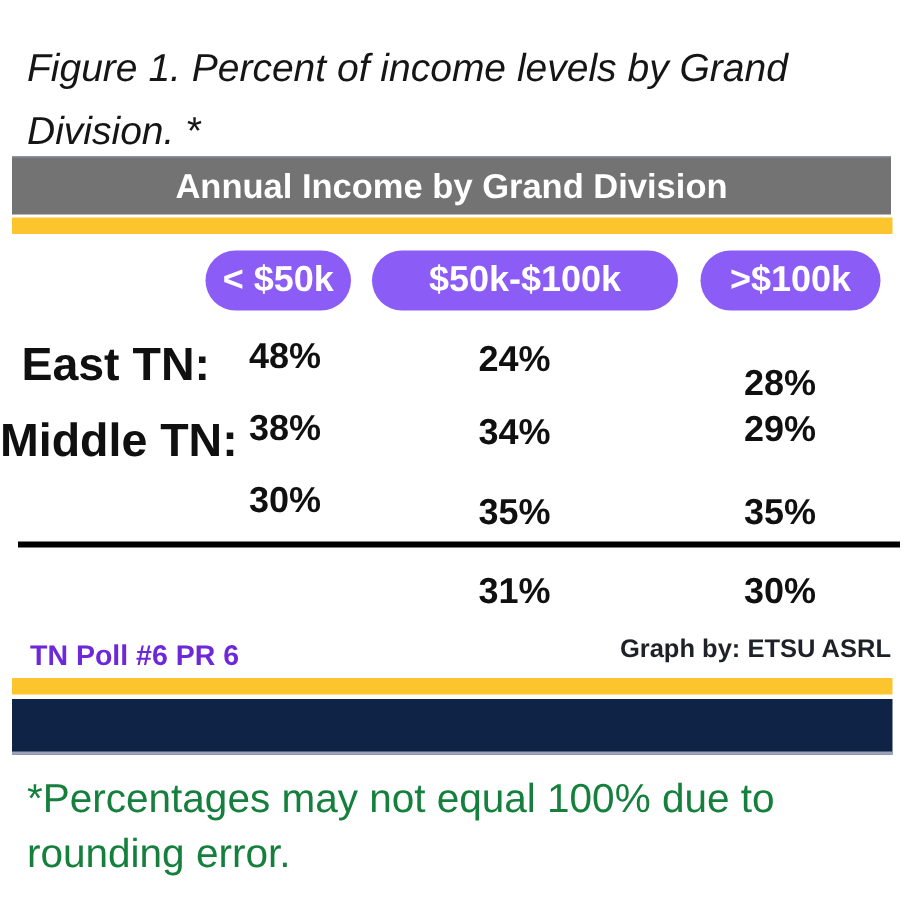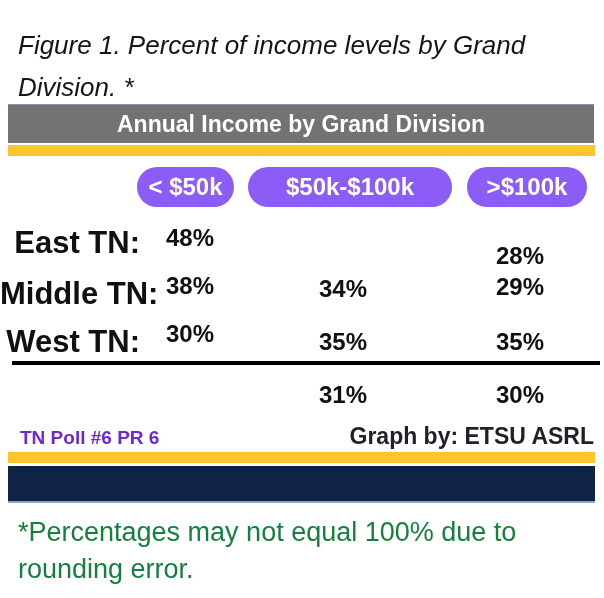--- a/index.html
+++ b/index.html
@@ -69,21 +69,21 @@
     background: #000000;
   }
 
   .footer-left {
     left: 20px; top: 427px;
     font-weight: 700; font-size: 19px; color: #6d28d9;
     white-space: nowrap;
   }
   .footer-right {
     right: 10px; top: 423px;
-    font-weight: 700; font-size: 23px; color: #1E2128;
+    font-weight: 700; font-size: 17px; color: #1E2128;
     white-space: nowrap;
   }
 
   .navy-bottom {
     left: 8px; top: 466px; width: 587px; height: 35px;
     background: #0E2346;
     border-bottom: 2px solid #9aa3b8;
   }
 
   .footnote {
@@ -108,28 +108,28 @@
   </div>
   <div class="abs pill pill-2">
     <span>$50k-$100k</span>
   </div>
   <div class="abs pill pill-3">
     <span>&gt;$100k</span>
   </div>
 
   <div class="abs row-label" style="top:225px;">East TN:</div>
   <div class="abs val c1" style="top:224px;">48%</div>
+  <div class="abs val c2" style="top:226px;">24%</div>
   <div class="abs val c3" style="top:242px;">28%</div>
 
   <div class="abs row-label" style="top:276px;">Middle TN:</div>
   <div class="abs val c1" style="top:272px;">38%</div>
   <div class="abs val c2" style="top:275px;">34%</div>
   <div class="abs val c3" style="top:273px;">29%</div>
 
-  <div class="abs row-label" style="top:324px;">West TN:</div>
   <div class="abs val c1" style="top:320px;">30%</div>
   <div class="abs val c2" style="top:328px;">35%</div>
   <div class="abs val c3" style="top:328px;">35%</div>
 
   <div class="abs divider"></div>
 
   <div class="abs val c2" style="top:381px;">31%</div>
   <div class="abs val c3" style="top:381px;">30%</div>
 
   <div class="abs footer-left">TN Poll #6 PR 6</div>

